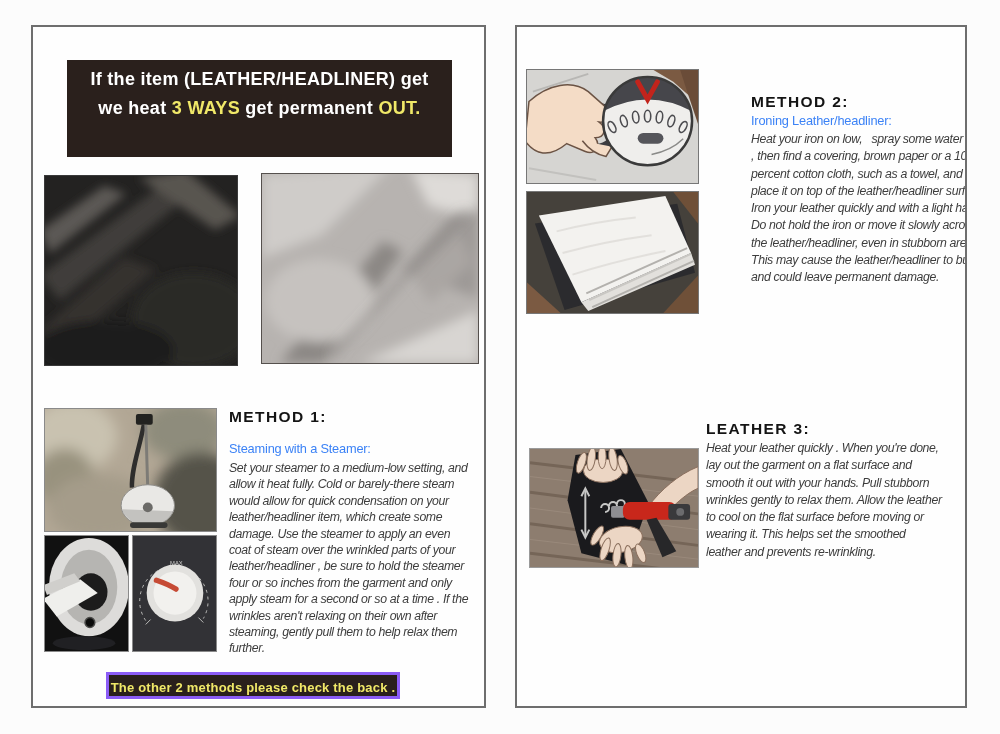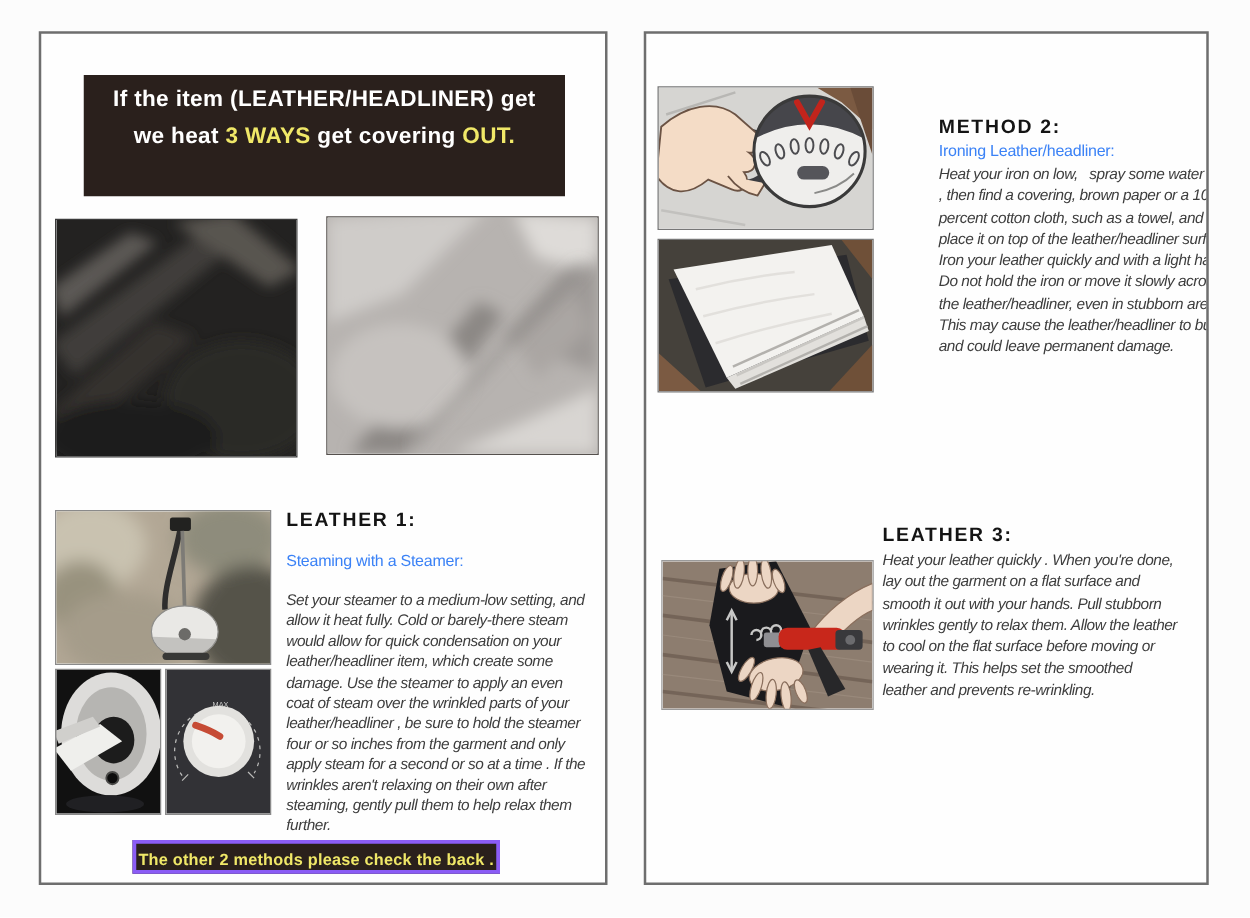--- a/index.html
+++ b/index.html
@@ -43,21 +43,21 @@
   .m1 { left:196px; top:381px; width:258px; }
   .m2 { left:187px; top:66px;  width:264px;margin-left:47px; }
   .m3 { left:189px; top:393px; width:262px; }
   .method h2 {
     font-size:15.5px; font-weight:bold; color:#141414;
     letter-spacing:1.4px; white-space:pre;
   }
   .m1 h2 { margin-bottom:15px; }
   .m2 h2, .m3 h2 { margin-bottom:2px; }
   .subtitle { font-size:12.8px; color:#3b82f6; margin-bottom:3px; white-space:pre; letter-spacing:-.2px; }
-  .m1 .subtitle { margin-bottom:16px; }
+  .m1 .subtitle { margin-bottom:4px; }
   .bodytext {
     font-size:12.3px; color:#3d3d3d; white-space:pre;
     letter-spacing:-.35px;
     font-style:italic;
   }
   .m1 .bodytext { line-height:16.4px; }
   .m2 .bodytext, .m3 .bodytext { line-height:17.3px; }
 
   
   .footer-box {
@@ -69,21 +69,21 @@
 </style>
 </head>
 <body>
 
 <div class="stage">
 
   <section class="panel panel-left">
 
     <div class="header-box">
       <div>If the item (LEATHER/HEADLINER) get</div>
-      <div><span>we heat </span><span class="hl">3 WAYS</span><span> get covering </span><span class="hl">OUT.</span></div>
+      <div><span>we heat </span><span class="hl">3 WAYS</span><span> get permanent </span><span class="hl">OUT.</span></div>
     </div>
 
     <figure class="photo-dark">
       <svg viewBox="0 0 194 190" preserveAspectRatio="none">
         <defs>
             <filter id="b1" x="-30%" y="-30%" width="160%" height="160%">
               <feGaussianBlur stdDeviation="5"></feGaussianBlur>
             </filter>
           </defs>
         <rect width="194" height="190" fill="#232221"></rect>
@@ -165,21 +165,21 @@
         <line x1="13" y1="90" x2="18" y2="85" stroke="#bdbdbb"></line>
         <line x1="72" y1="88" x2="67" y2="83" stroke="#bdbdbb"></line>
         <text x="38" y="30" font-size="6" fill="#cfcfcd">MAX</text>
         <circle cx="43" cy="58" r="29" fill="#e2e1de"></circle>
         <circle cx="43" cy="58" r="22" fill="#f2f1ee"></circle>
         <path d="M24,45 Q36,49 44,54" stroke="#c64b35" stroke-width="5.5" stroke-linecap="round" fill="none"></path>
       </svg>
     </figure>
 
     <div class="method m1">
-      <h2>LEATHER 1:</h2>
+      <h2>METHOD 1:</h2>
       <div class="subtitle">Steaming with a Steamer:</div>
       <div class="bodytext">Set your steamer to a medium-low setting, and
 allow it heat fully. Cold or barely-there steam
 would allow for quick condensation on your
 leather/headliner item, which create some
 damage. Use the steamer to apply an even
 coat of steam over the wrinkled parts of your
 leather/headliner , be sure to hold the steamer
 four or so inches from the garment and only
 apply steam for a second or so at a time . If the

